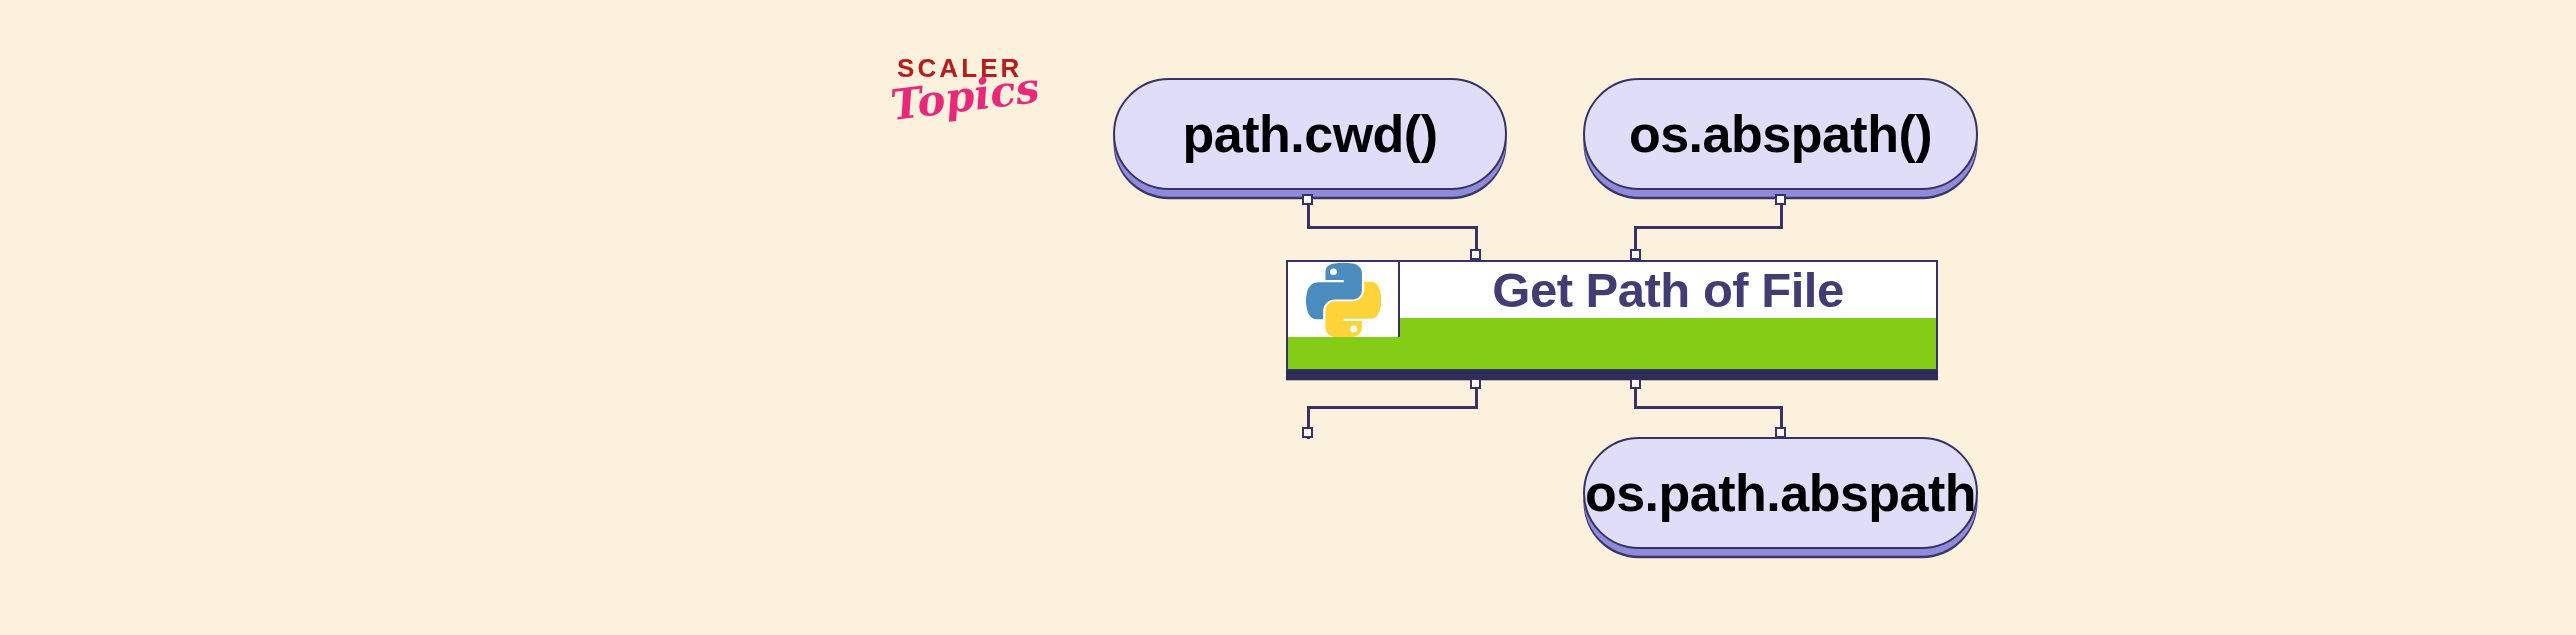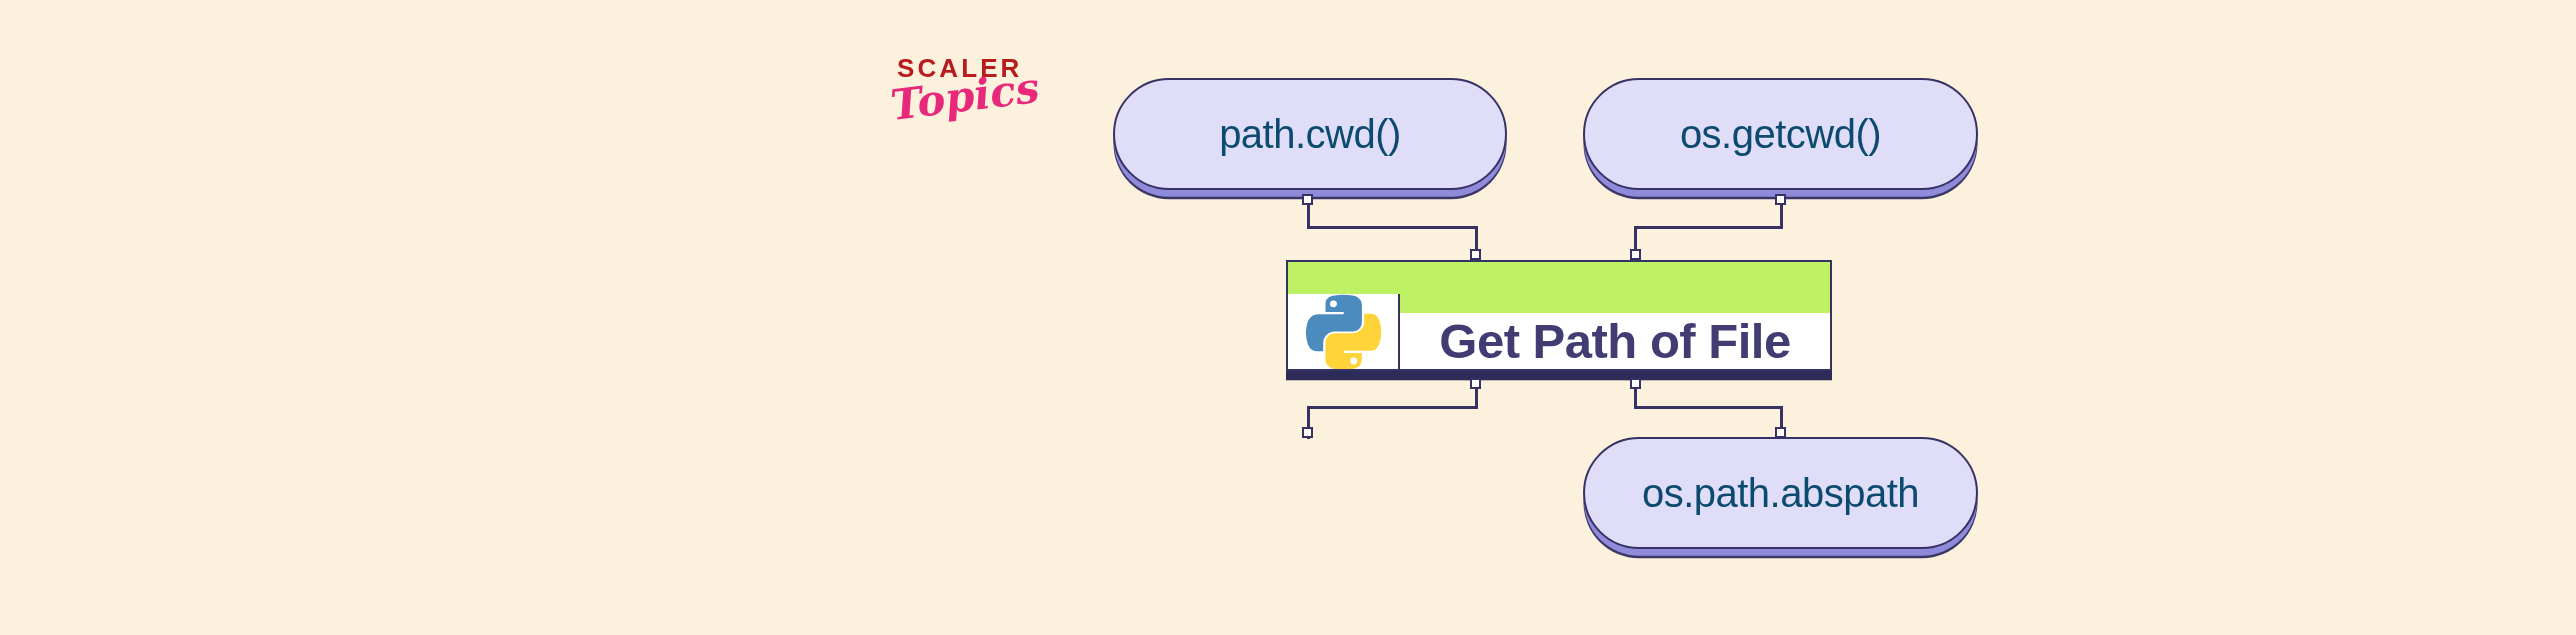--- a/index.html
+++ b/index.html
@@ -32,36 +32,36 @@
     width:394px;height:112px;
     box-sizing:border-box;
     background:#DFDDF8;
     border:2.6px solid #363264;
     border-radius:58px;
     display:flex;align-items:center;justify-content:center;
     box-shadow:0 7.7px 0 -1px #8F8ADA, 0 9.8px 0 -0.5px #3A3666;
     z-index:2;
   }
   .pill .label{
-    font-weight:400;font-size:40px;color:#0c4a6e;letter-spacing:-0.5px;
+    font-weight:700;font-size:52px;color:#000000;letter-spacing:-0.5px;
     white-space:nowrap;
   }
   .pill-tl{left:1113px;top:78px;}
   .pill-tr{left:1583px;top:78px;width:395px;}
   .pill-bl{left:1113px;top:437px;}
   .pill-br{left:1583px;top:437px;width:395px;}
 
   
   .center-box{
     position:absolute;left:1286px;top:260px;
-    width:546px;height:111px;box-sizing:border-box;
-    background:#bef264;
+    width:652px;height:111px;box-sizing:border-box;
+    background:#84cc16;
     border:2.6px solid #363264;
     box-shadow:0 9.3px 0 0 #2D2B58;
-    display:flex;align-items:flex-end;
+    display:flex;align-items:flex-start;
     z-index:2;
   }
   .logo-cell{
     width:110px;flex:0 0 110px;
     border-right:2.6px solid #363264;
     display:flex;align-items:center;justify-content:center;
     background:#FFFFFF;
   }
   .title-cell{
     flex:1;display:flex;align-items:center;justify-content:center;
@@ -109,21 +109,21 @@
   <div class="stub" style="left:1630px;top:249px;"></div>
   <div class="stub" style="left:1470px;top:378px;"></div>
   <div class="stub" style="left:1630px;top:378px;"></div>
   <div class="stub" style="left:1302px;top:427px;"></div>
   <div class="stub" style="left:1775px;top:427px;"></div>
 
   <div class="pill pill-tl">
     <span class="label">path.cwd()</span>
   </div>
   <div class="pill pill-tr">
-    <span class="label">os.getcwd()</span>
+    <span class="label">os.abspath()</span>
   </div>
   <div class="pill pill-br">
     <span class="label">os.path.abspath</span>
   </div>
 
   <div class="center-box">
     <div class="logo-cell">
       <svg width="75" height="75" viewBox="0 0 110.4 109.8" aria-hidden="true">
         <path fill="#4B8BBE" d="M54.9 0.9c-4.6 0-9 0.4-12.8 1.1-11.3 2-13.4 6.2-13.4 13.9v10.2h26.8v3.4H18.6c-7.8 0-14.6 4.7-16.8 13.6-2.5 10.2-2.6 16.6 0 27.2 1.9 7.9 6.5 13.6 14.3 13.6h9.2V71.7c0-8.8 7.7-16.7 16.8-16.7h26.8c7.5 0 13.4-6.1 13.4-13.6V15.9c0-7.3-6.1-12.7-13.4-13.9-4.6-0.8-9.4-1.1-14-1.1z"></path>
         <circle fill="#FFFFFF" cx="40.4" cy="14.2" r="5.1"></circle>

